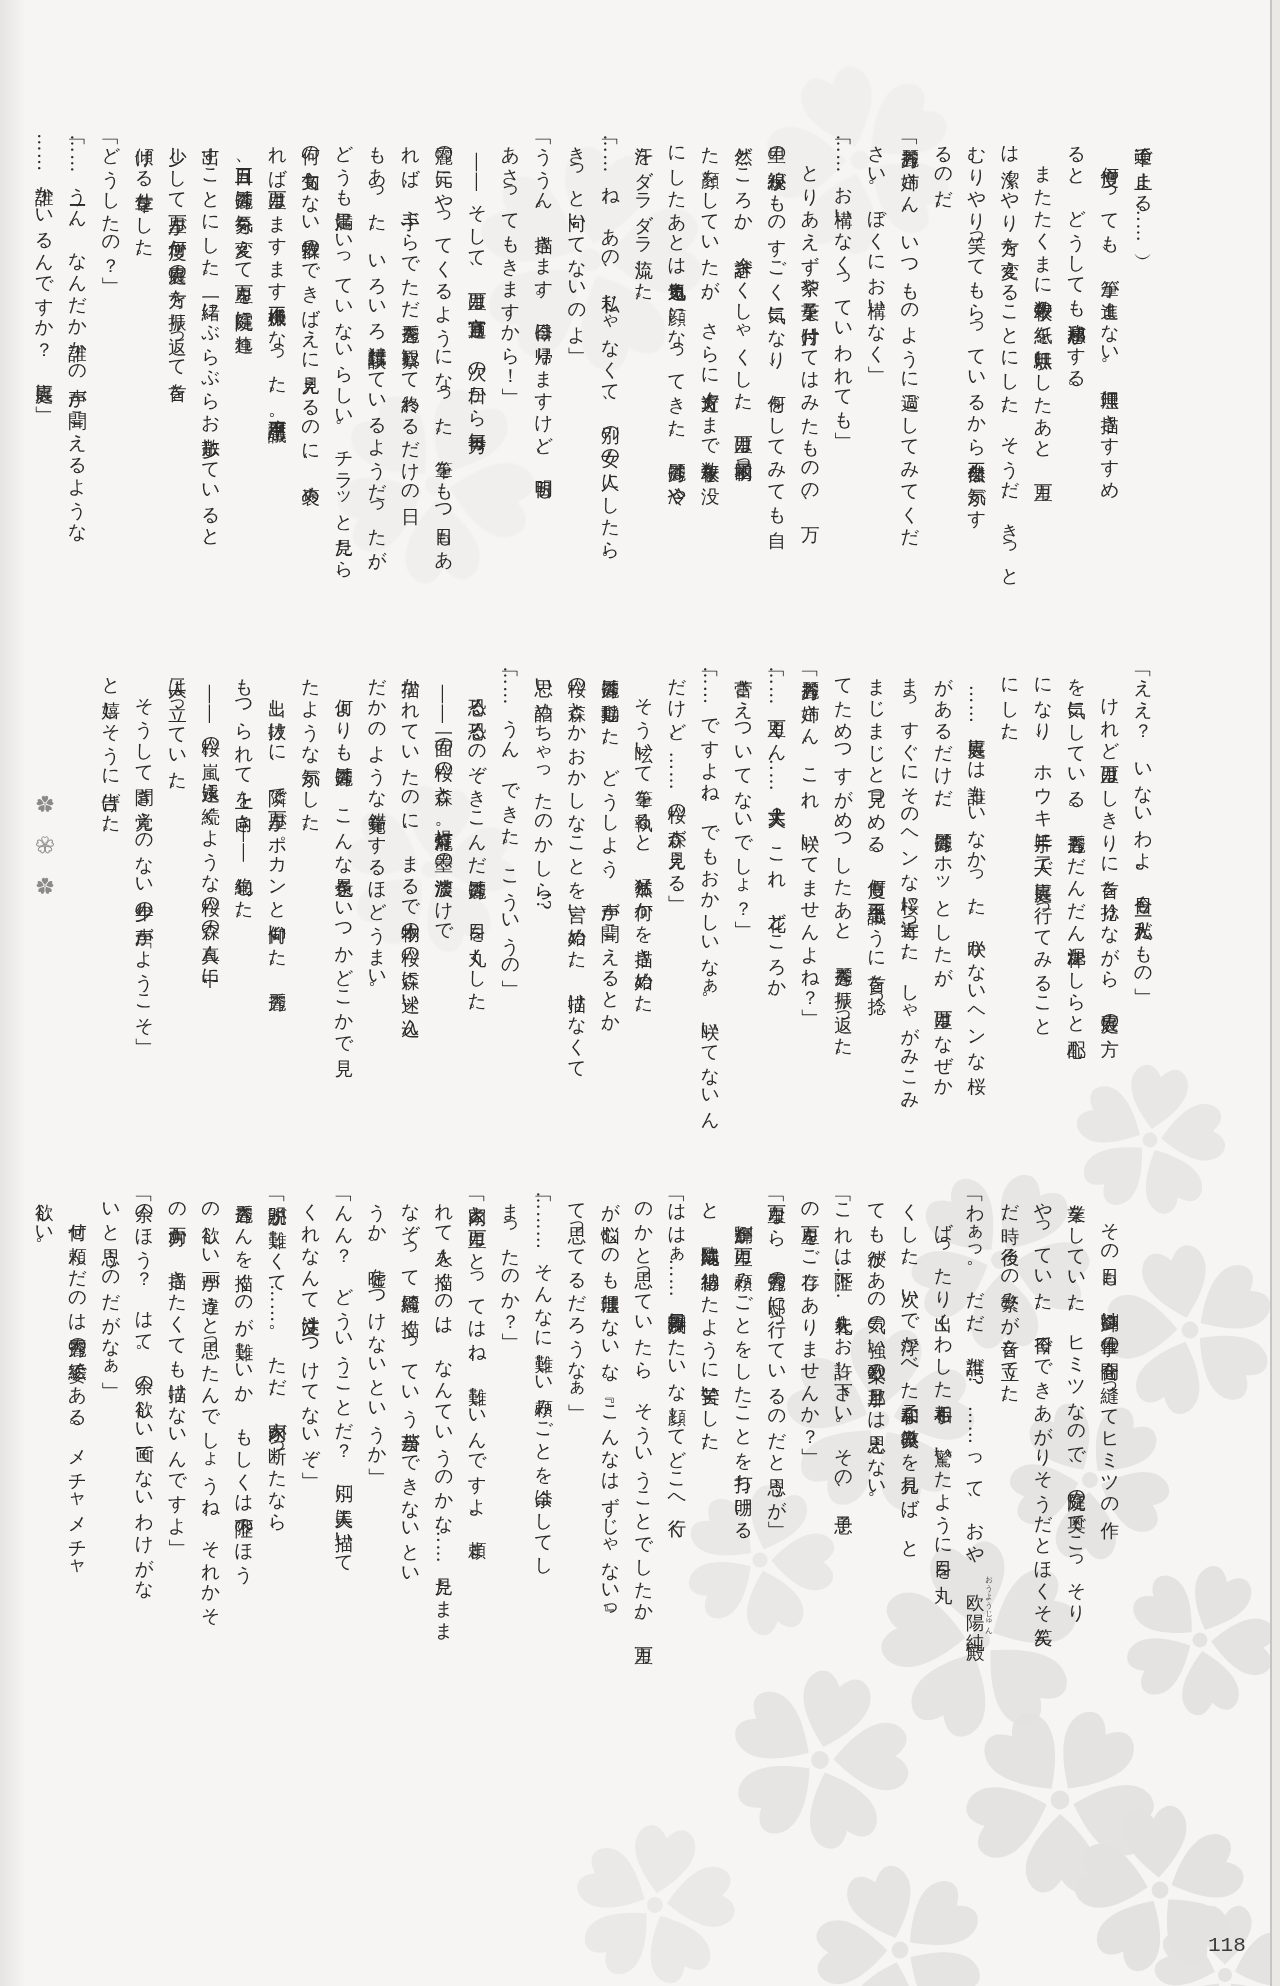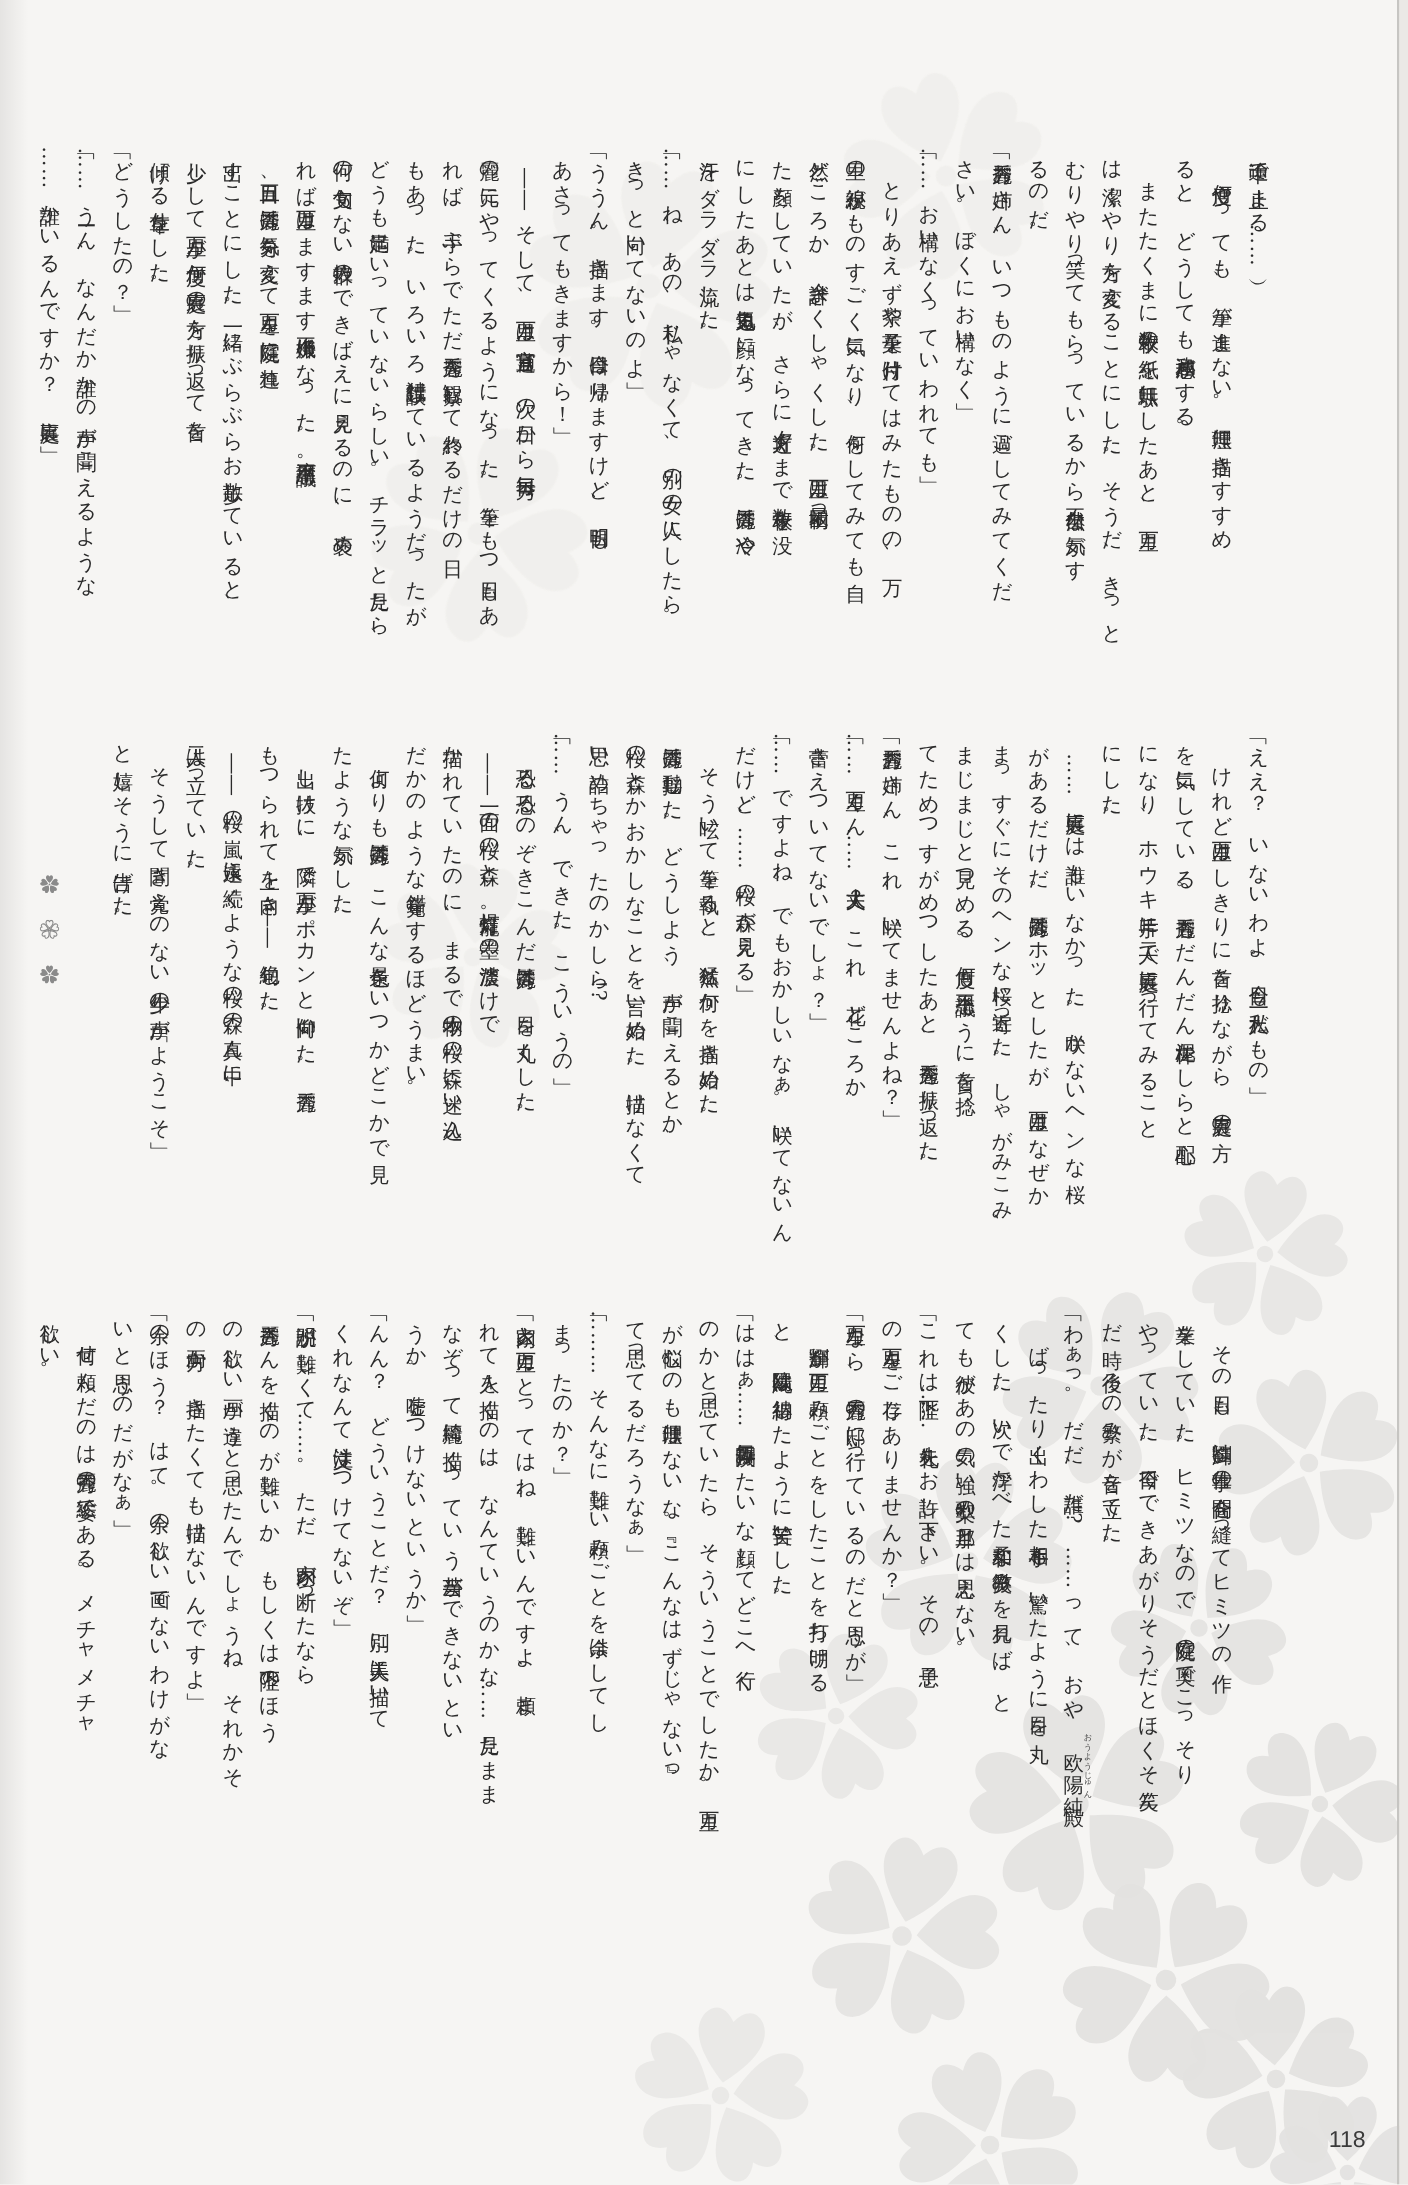--- a/index.html
+++ b/index.html
@@ -28,21 +28,21 @@
     font-size:18.5px; line-height:33.3px; letter-spacing:1.2px;
     white-space:nowrap; color:#2b2b2b;
   }
   .col ruby rt { font-size:7.5px; letter-spacing:0; color:#444; }
 
   .separator { position:absolute; left:36px; top:795px; width:18px; }
   .separator svg { display:block; width:18px; height:18px; margin-bottom:23px; }
 
   .page-number {
     position:absolute; left:1208px; top:1934px;
-    font-family:Liberation Sans, sans-serif; font-size:21px; color:#3a3a3a;
+    font-family:Liberation Mono, monospace; font-size:21px; color:#3a3a3a;
   }
 </style>
 </head>
 <body>
 
 <div class="page">
 
   <svg class="bg" viewBox="0 0 1280 1986" width="1280" height="1986">
     <defs>
       <symbol id="sakura" viewBox="-64 -64 128 128">

